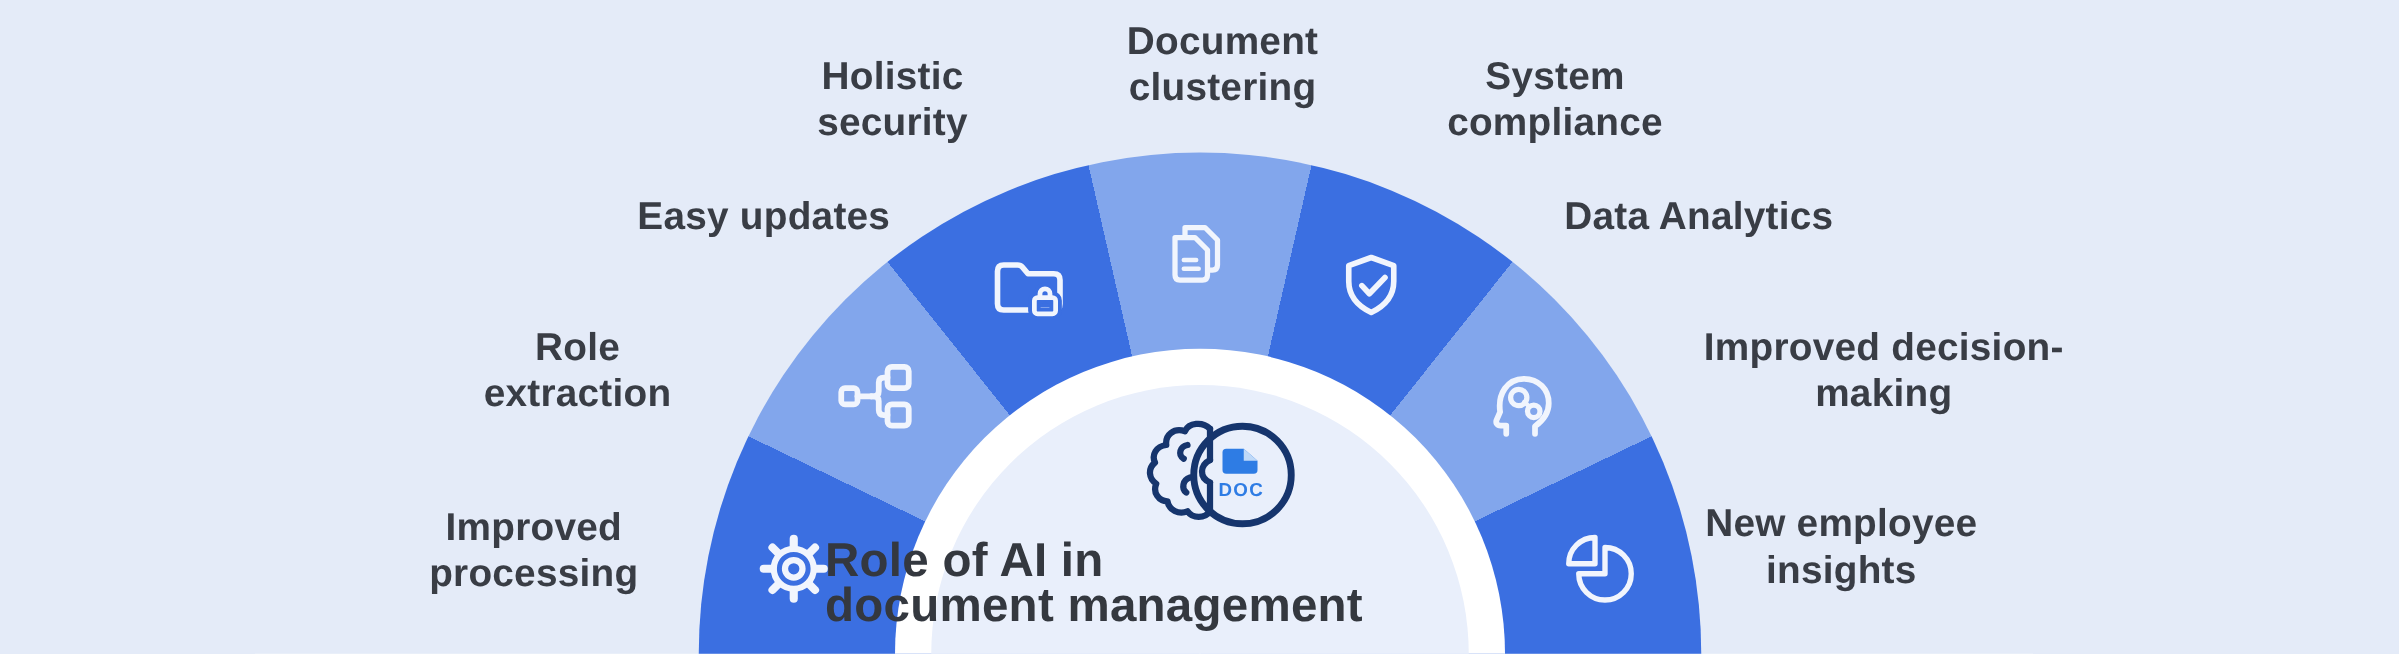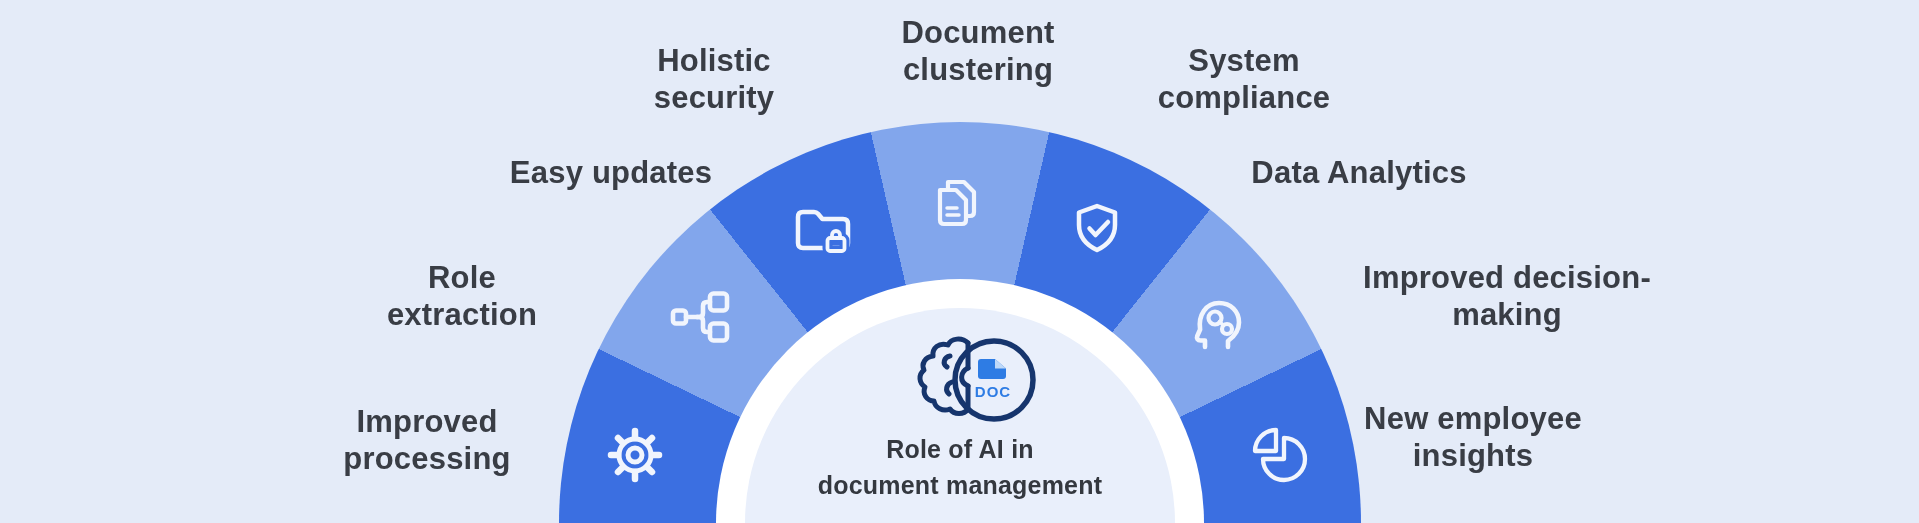--- a/index.html
+++ b/index.html
@@ -53,21 +53,21 @@
   .lb-holistic{left:714px;top:42px;text-align:center;}
   .lb-clustering{left:960px;top:14px;margin-left:18px;}
   .lb-compliance{left:1204px;top:42px;margin-left:40px;}
   .lb-analytics{left:1359px;top:154px;}
   .lb-decision{left:1507px;top:259px;}
   .lb-insights{left:1473px;top:400px;}
   
   .center-icon{position:absolute;left:892px;top:330px;width:150px;height:100px;}
   .center-title{
     position:absolute;left:960px;top:431px;transform:translateX(-50%);
-    text-align:center;font-weight:700;font-size:25px;line-height:36px;
+    text-align:left;font-weight:700;font-size:38px;line-height:36px;
     color:#34383f;white-space:pre-line;letter-spacing:.2px;width:600px;
   }
   .st{stroke:#f1f5fd;fill:none;stroke-linecap:round;stroke-linejoin:round;}
 </style>
 </head>
 <body>
 
 <div class="canvas">
 
   <div class="donut"></div>

